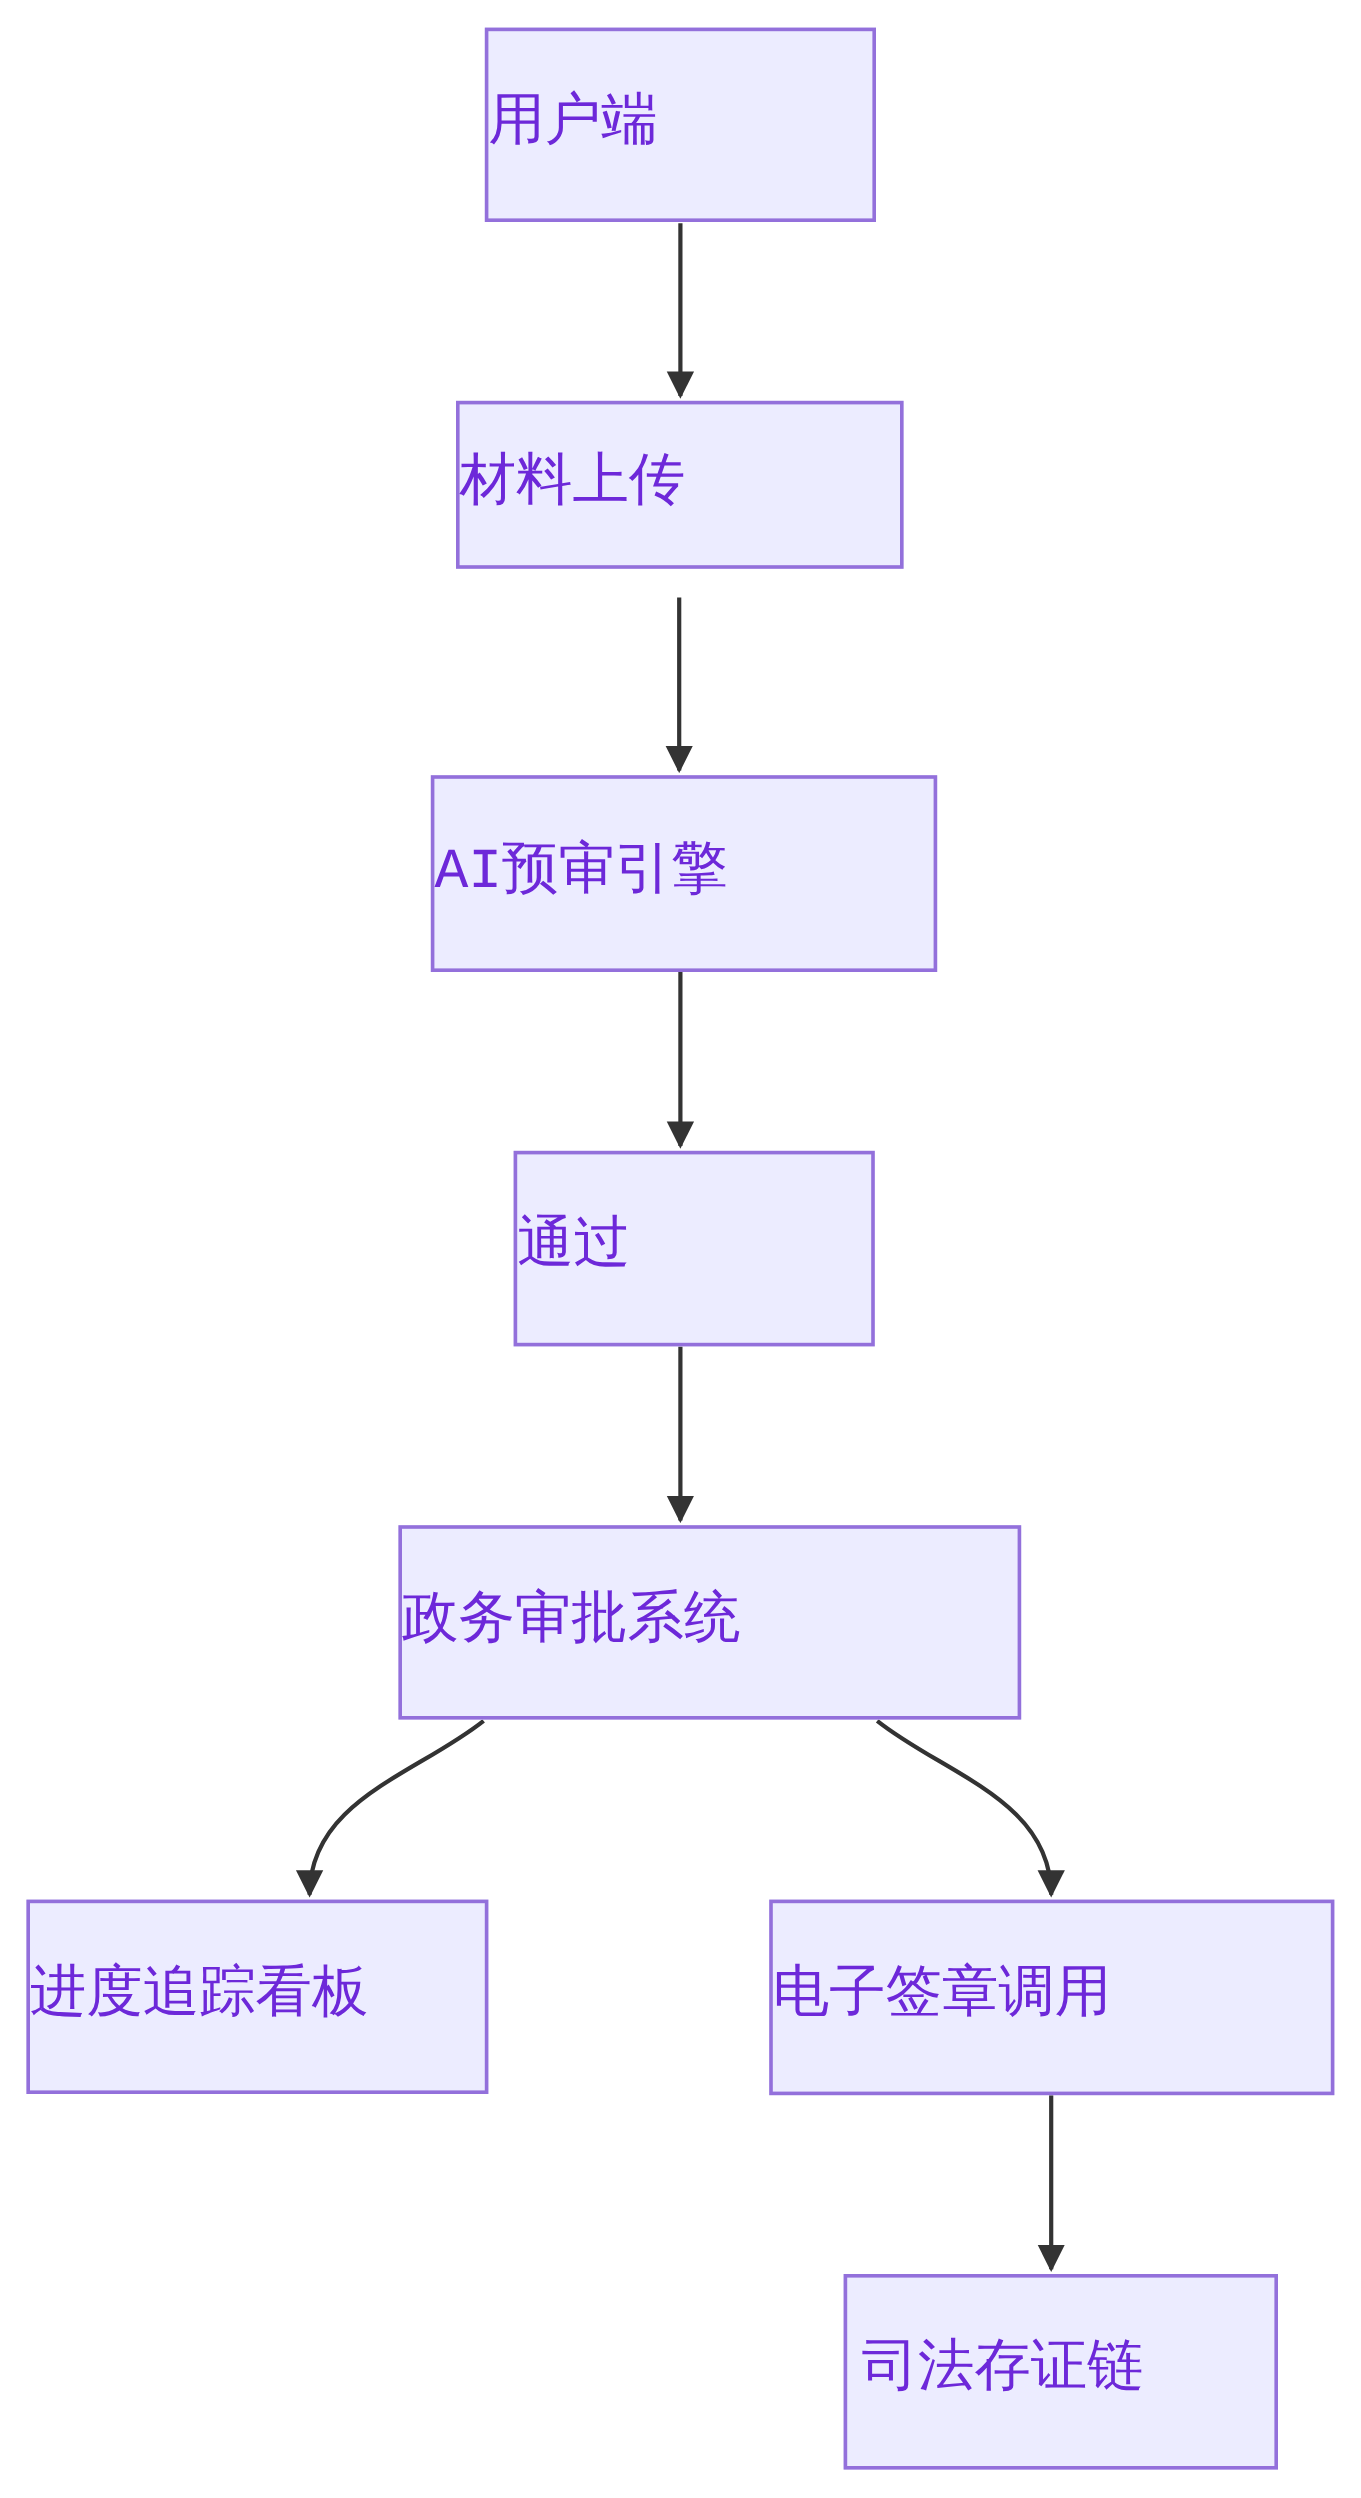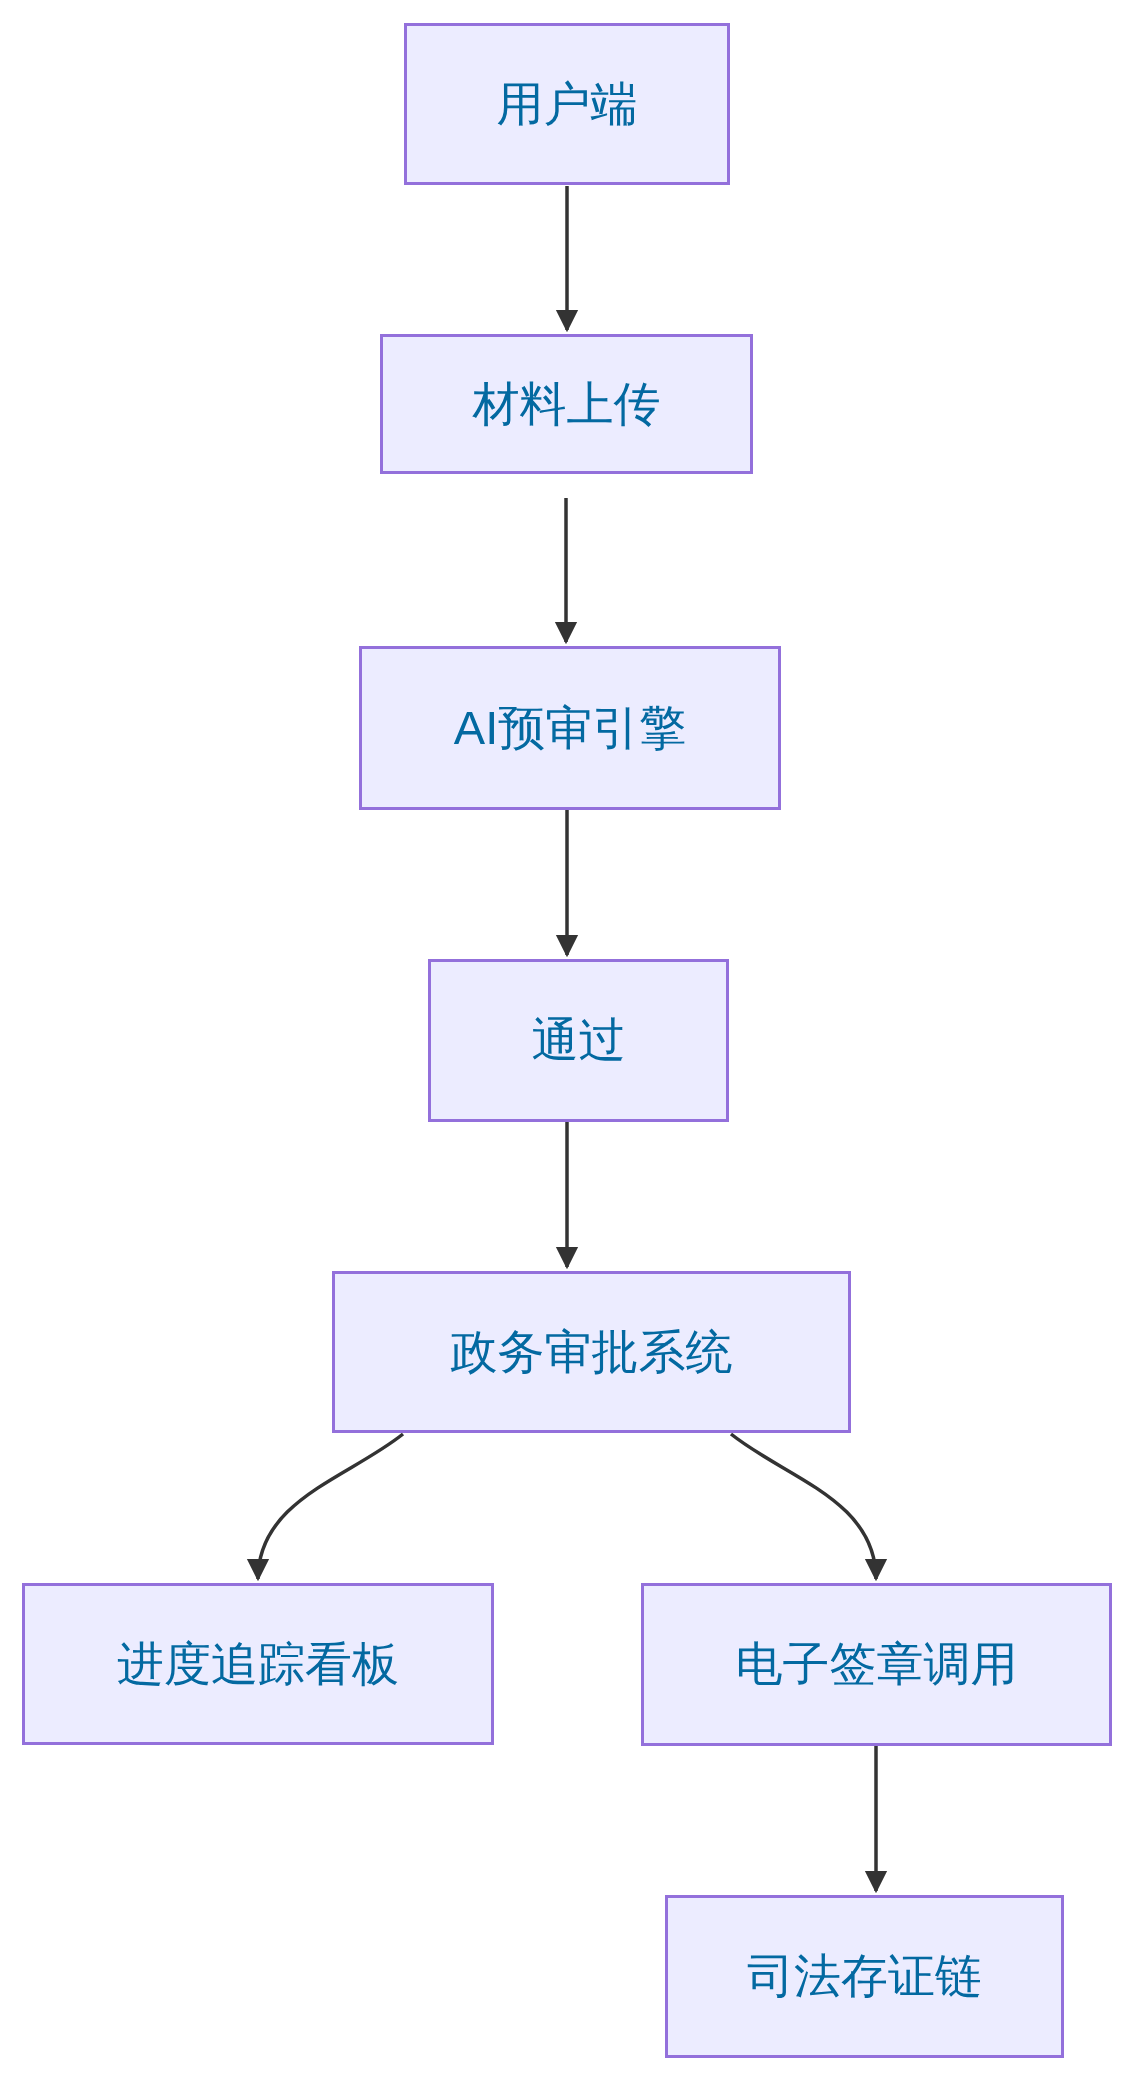--- a/index.html
+++ b/index.html
@@ -28,36 +28,36 @@
     stroke: #333333;
     stroke-width: 3.5px;
   }
   .node {
     position: absolute;
     box-sizing: border-box;
     background: #ECECFF;
     border: 3px solid #9370DB;
     display: flex;
     align-items: center;
-    justify-content: center;
-    color: #0369a1;
+    color: #6d28d9;
     font-size: 47px;
     line-height: 1.2;
     text-align: center;
     white-space: nowrap;
+    font-family: Liberation Mono, monospace;
   }
   
   #node-user-client        { left: 404px; top: 23px;   width: 326px; height: 162px; }
   #node-material-upload    { left: 380px; top: 334px;  width: 373px; height: 140px; }
   #node-ai-review-engine   { left: 359px; top: 646px;  width: 422px; height: 164px; }
   #node-pass               { left: 428px; top: 959px;  width: 301px; height: 163px; }
   #node-gov-approval       { left: 332px; top: 1271px; width: 519px; height: 162px; }
-  #node-progress-board     { left: 22px;  top: 1583px; width: 472px; height: 162px; }
+  #node-progress-board     { left: 22px;  top: 1583px; width: 385px; height: 162px; }
   #node-esignature-call    { left: 641px; top: 1583px; width: 471px; height: 163px; }
-  #node-judicial-chain     { left: 665px; top: 1895px; width: 399px; height: 163px; }
+  #node-judicial-chain     { left: 703px; top: 1895px; width: 362px; height: 163px; padding-left: 12px; }
 </style>
 </head>
 <body>
 
 <div class="canvas">
 
   <svg class="edges-layer" width="1134" height="2082" viewBox="0 0 1134 2082" xmlns="http://www.w3.org/2000/svg">
     <defs>
       <marker id="arrowhead" viewBox="0 0 10 10" refX="9" refY="5" markerWidth="6.5" markerHeight="7.2" orient="auto-start-reverse">
         <path d="M 0 0 L 10 5 L 0 10 Z" fill="#333333"></path>

